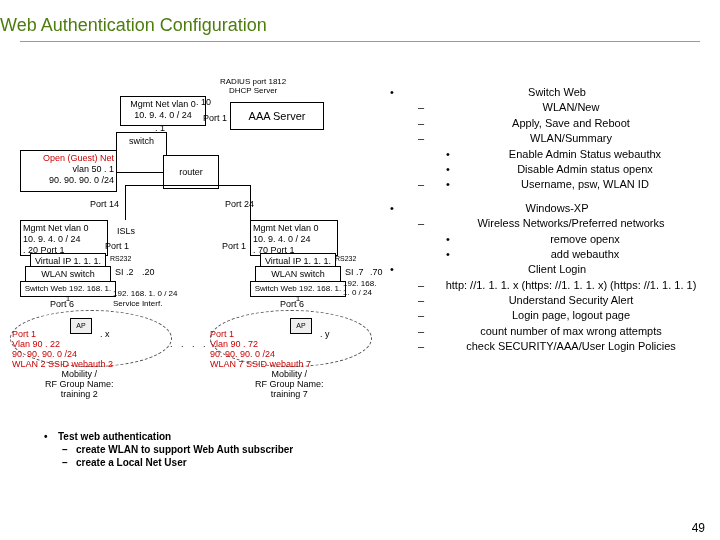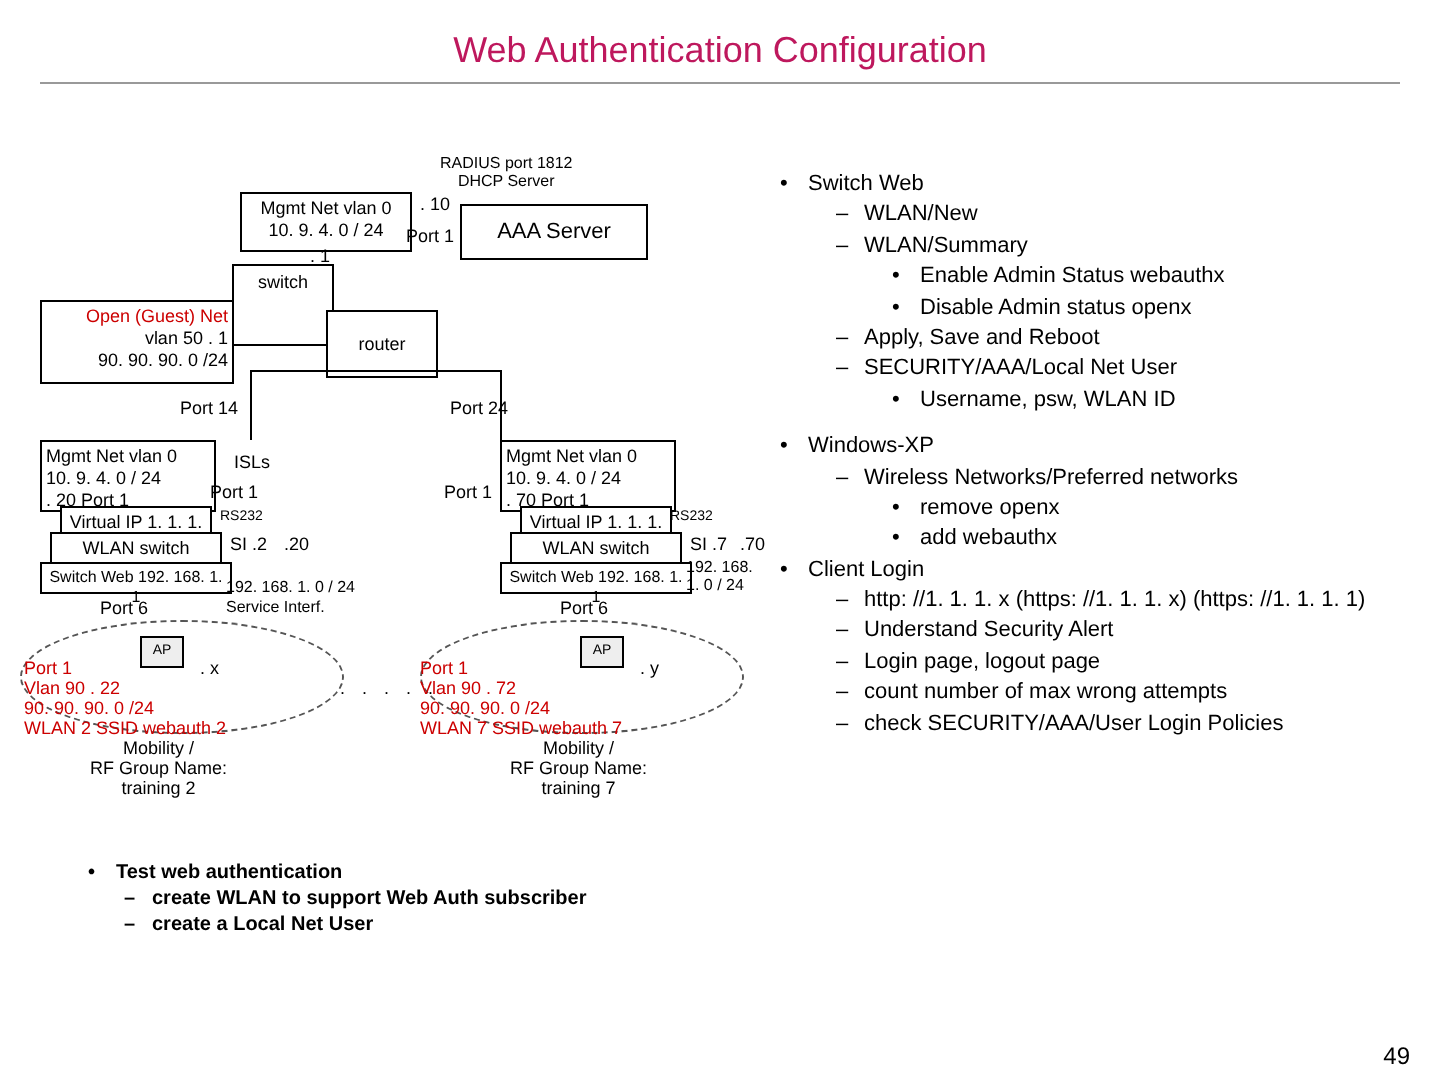--- a/index.html
+++ b/index.html
@@ -7,23 +7,23 @@
     padding: 0;
     width: 720px;
     height: 540px;
     font-family: Arial, sans-serif;
     font-size: 9px;
     position: relative;
     background: white;
     overflow: hidden;
   }
   .title {
-    text-align: center;
+    text-align: left;
     font-size: 18px;
-    color: #be185d;
+    color: #4d7c0f;
     padding-top: 15px;
     padding-bottom: 5px;
   }
   .hr {
     border: none;
     border-top: 1px solid #999;
     margin: 0 20px 8px 20px;
   }
   .diagram {
     position: relative;
@@ -31,20 +31,21 @@
     height: 440px;
     float: left;
   }
   .bullets {
     position: absolute;
     top: 85px;
     left: 390px;
     width: 320px;
     font-size: 11px;
     line-height: 1.4;
+    text-align: center;
   }
   .bullets ul {
     list-style: none;
     padding-left: 0;
     margin: 0;
   }
   .bullets li {
     position: relative;
     padding-left: 14px;
   }
@@ -112,21 +113,21 @@
   <div class="label" style="top:28px; left:220px; font-size:8px; white-space:pre; text-align:center;">RADIUS port 1812
 DHCP Server</div>
 
   <div class="box" style="top:52px; left:230px; width:88px; height:22px; line-height:22px; font-size:11px;">AAA Server</div>
 
   <div class="box" style="top:46px; left:120px; width:80px; height:24px;">
     <span>Mgmt Net vlan 0</span><br>
     <span>10. 9. 4. 0 / 24</span>
   </div>
   <div class="label" style="top:74px; left:155px;">. 1</div>
-  <div class="label" style="top:48px; left:210px;">. 10</div>
+  <div class="label" style="top:48px; left:196px;">. 10</div>
   <div class="label" style="top:64px; left:203px;">Port 1</div>
 
   <div class="box" style="top:82px; left:116px; width:45px; height:35px; line-height:12px;">
     <span>switch</span>
   </div>
 
   <div class="box" style="top:105px; left:163px; width:50px; height:28px; line-height:28px;">
     <span>router</span>
   </div>
 
@@ -218,28 +219,28 @@
     </li>
   </ul>
 </div>
 
 <div class="bullets">
   <ul class="l1">
     <li><span>Switch Web</span>
       <ul class="l2">
         <li><span>WLAN/New</span>
         </li>
+        <li>Apply, Save and Reboot</li>
         <li><span>WLAN/Summary</span>
           <ul class="l3">
             <li>Enable Admin Status webauthx</li>
             <li>Disable Admin status openx</li>
           </ul>
         </li>
-        <li>Apply, Save and Reboot</li>
-        <li><span>SECURITY/AAA/Local Net User</span>
+        <li>
           <ul class="l3">
             <li>Username, psw, WLAN ID</li>
           </ul>
         </li>
       </ul>
     </li>
   </ul>
   <div style="height:8px"></div>
   <ul class="l1">
     <li><span>Windows-XP</span>

